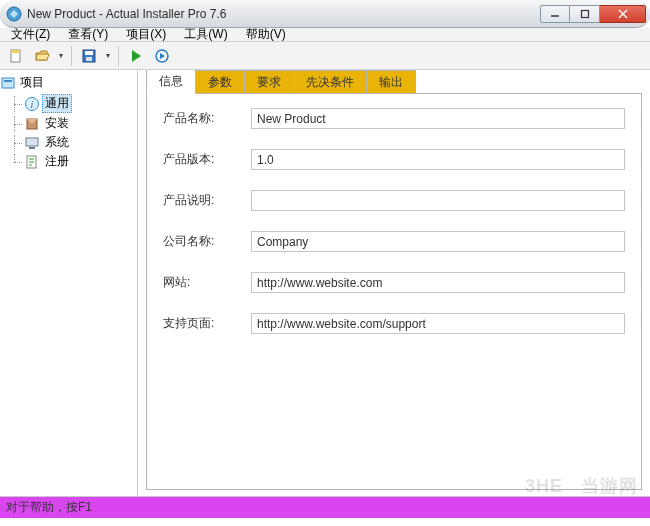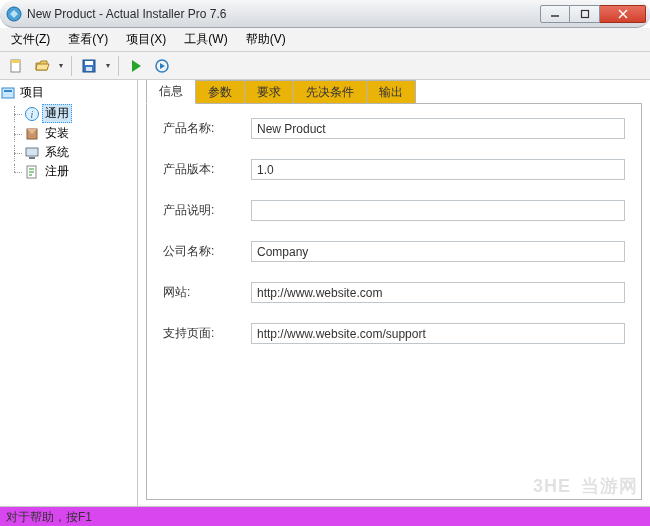--- a/index.html
+++ b/index.html
@@ -46,21 +46,21 @@
   .win-btn:first-child { border-left: 1px solid #8a93a0; border-radius: 2px 0 0 2px; }
   .win-btn.close {
     width: 46px;
     background: linear-gradient(to bottom, #e86f5f, #d2412c);
     color: #fff;
     border-radius: 0 2px 2px 0;
     border-color: #a02e1f;
   }
   
   .menubar {
-    height: 24px;
+    height: 14px;
     display: flex;
     align-items: center;
     background: #f3f3f3;
     border-bottom: 1px solid #d0d0d0;
     padding: 0 2px;
   }
   .menu-item {
     padding: 3px 9px;
     color: #000;
     cursor: default;
@@ -202,21 +202,21 @@
   .watermark {
     position: absolute;
     right: 12px;
     bottom: 28px;
     color: rgba(0,0,0,0.12);
     font-size: 18px;
     font-weight: bold;
     letter-spacing: 1px;
     display: flex;
     align-items: center;
-    gap: 10px;
+    gap: 18px;
     pointer-events: none;
   }
 </style>
 </head>
 <body>
 
 <div class="titlebar">
   <span class="app-icon">
     <svg width="16" height="16" viewBox="0 0 16 16">
         <circle cx="8" cy="8" r="7" fill="#4aa0d8" stroke="#1f6aa0"></circle>

